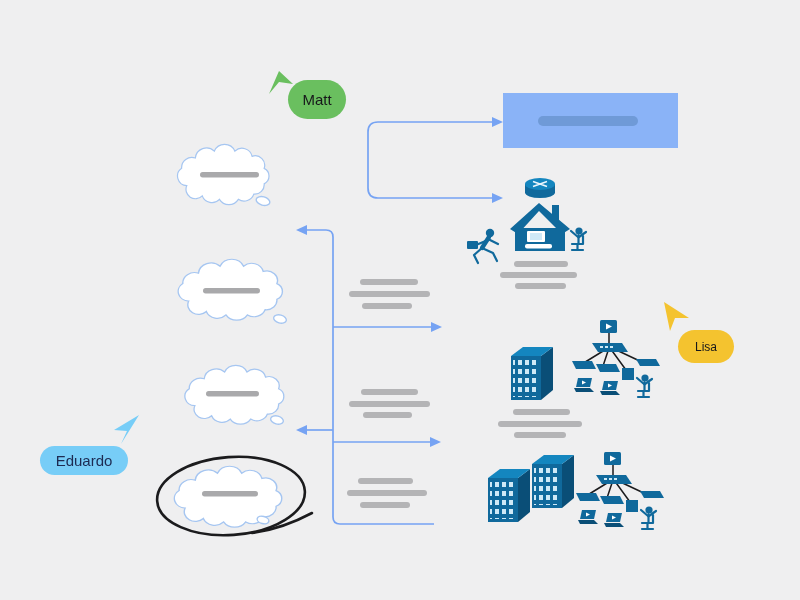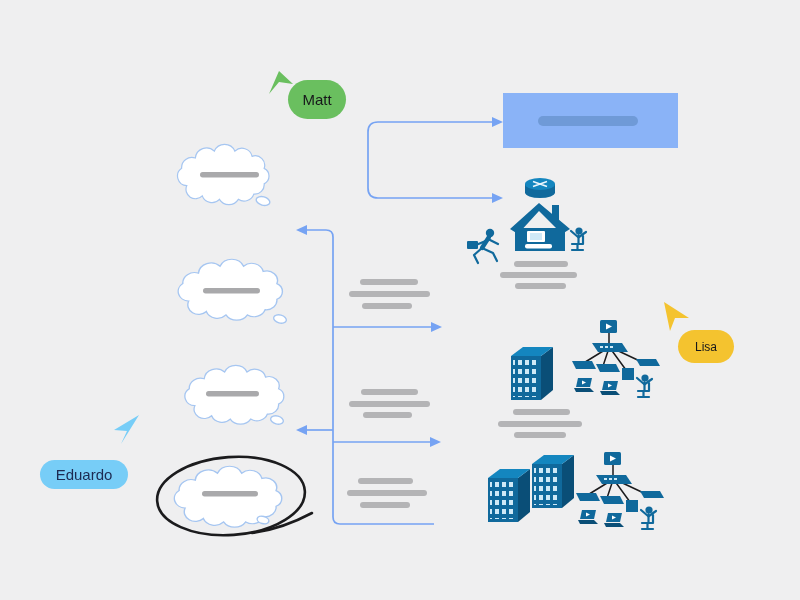--- a/index.html
+++ b/index.html
@@ -18,21 +18,21 @@
   .fi-light{fill:var(--icon-light);}
   .sic{stroke:var(--icon);stroke-width:2.2;fill:none;stroke-linecap:round;stroke-linejoin:round;}
   .sicw{stroke:var(--icon);stroke-width:4.4;fill:none;stroke-linecap:round;}
   .tline{stroke:var(--ink);stroke-width:1.5;fill:none;}
   .wmark{fill:#ffffff;}
   .tl{position:absolute;height:6px;border-radius:3px;background:var(--line-gray);}
   .pill{position:absolute;border-radius:999px;display:flex;align-items:center;justify-content:center;
         font-size:15px;font-weight:500;color:#17181b;box-sizing:border-box;}
   .pill-matt{left:288px;top:40px;width:58px;height:39px;background:var(--matt);margin-top:40px;}
   .pill-lisa{left:678px;top:330px;width:56px;height:33px;background:var(--lisa);font-size:12px;}
-  .pill-eduardo{left:40px;top:460px;width:88px;height:29px;background:var(--eduardo);color:var(--eduardo-text);align-items:center;}
+  .pill-eduardo{left:40px;top:446px;width:88px;height:29px;background:var(--eduardo);color:var(--eduardo-text);align-items:center;}
   .cursor{position:absolute;}
   .rect-shape{position:absolute;left:503px;top:93px;width:175px;height:55px;background:var(--rect-fill);}
   .rect-bar{position:absolute;left:35px;top:23px;width:100px;height:10px;border-radius:5px;background:var(--rect-bar);}
 </style>
 </head>
 <body>
 
 <div id="stage">
 
   <svg class="board-svg" width="800" height="600" viewBox="0 0 800 600">

